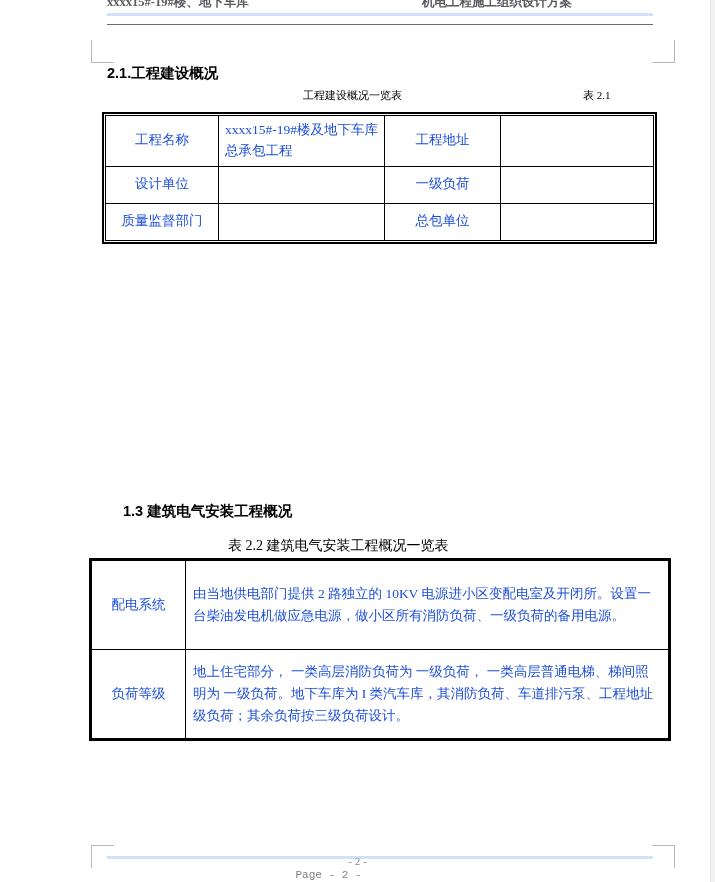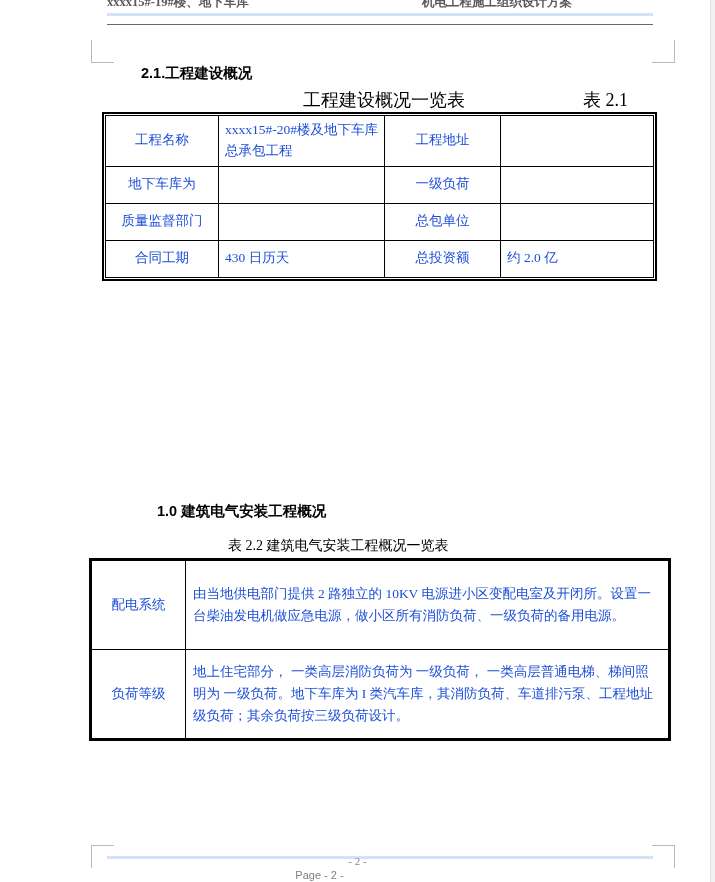--- a/index.html
+++ b/index.html
@@ -77,26 +77,25 @@
   .cm-br { left: 652px; top: 845px; border-width: 1px 1px 0 0; }
 
   
   .h2 {
     position: absolute;
     font-family: "Liberation Sans", sans-serif;
     font-weight: bold;
     font-size: 14.5px;
     color: #000;
     white-space: nowrap;
-    margin-left: 34px;
   }
   .caption {
     position: absolute;
     font-family: "Liberation Serif", serif;
-    font-size: 18px;
+    font-size: 11px;
     color: #000;
     white-space: nowrap;
   }
 
   #heading-21 { left: 107px; top: 64px; }
   #cap-21     { left: 303px; top: 88px; }
   #tabno-21   { left: 583px; top: 88px; }
 
   #heading-22 { left: 123px; top: 502px; }
   #cap-22     { left: 228px; top: 537px; font-size: 14px; }
@@ -151,24 +150,24 @@
     position: absolute;
     left: 0; top: 855px;
     width: 715px;
     text-align: center;
     font-family: "Liberation Serif", serif;
     font-size: 11px;
     color: #8a8a8a;
   }
   .footer-pagelabel {
     position: absolute;
-    left: 8px; top: 869px;
+    left: 17px; top: 869px;
     width: 623px;
     text-align: center;
-    font-family: Liberation Sans, sans-serif;
+    font-family: Liberation Mono, monospace;
     font-size: 11px;
     color: #808080;
   }
 </style>
 </head>
 <body>
 
 <div class="page">
 
   <div class="page-edge-right"></div>
@@ -194,46 +193,40 @@
   <table class="doc-table" id="table-21">
     <colgroup>
       <col style="width:113px">
       <col style="width:166px">
       <col style="width:116px">
       <col style="width:153px">
     </colgroup>
     <tbody>
       <tr>
         <td class="lbl">工程名称</td>
-        <td class="val">xxxx15#-20#楼及地下车库总承包工程</td>
+        <td class="val">xxxx15#-19#楼及地下车库总承包工程</td>
         <td class="lbl">工程地址</td>
         <td class="val"></td>
       </tr>
       <tr>
-        <td class="lbl">地下车库为</td>
+        <td class="lbl">设计单位</td>
         <td class="val"></td>
         <td class="lbl">一级负荷</td>
         <td class="val"></td>
       </tr>
       <tr>
         <td class="lbl">质量监督部门</td>
         <td class="val"></td>
         <td class="lbl">总包单位</td>
         <td class="val"></td>
-      </tr>
-      <tr>
-        <td class="lbl">合同工期</td>
-        <td class="val">430 日历天</td>
-        <td class="lbl">总投资额</td>
-        <td class="val">约 2.0 亿</td>
       </tr>
     </tbody>
   </table>
 
-  <div class="h2" id="heading-22">1.0  建筑电气安装工程概况</div>
+  <div class="h2" id="heading-22">1.3  建筑电气安装工程概况</div>
 
   <div class="caption" id="cap-22">表 2.2    建筑电气安装工程概况一览表</div>
 
   <table class="doc-table" id="table-22">
     <colgroup>
       <col style="width:94px">
       <col style="width:483px">
     </colgroup>
     <tbody>
       <tr>

